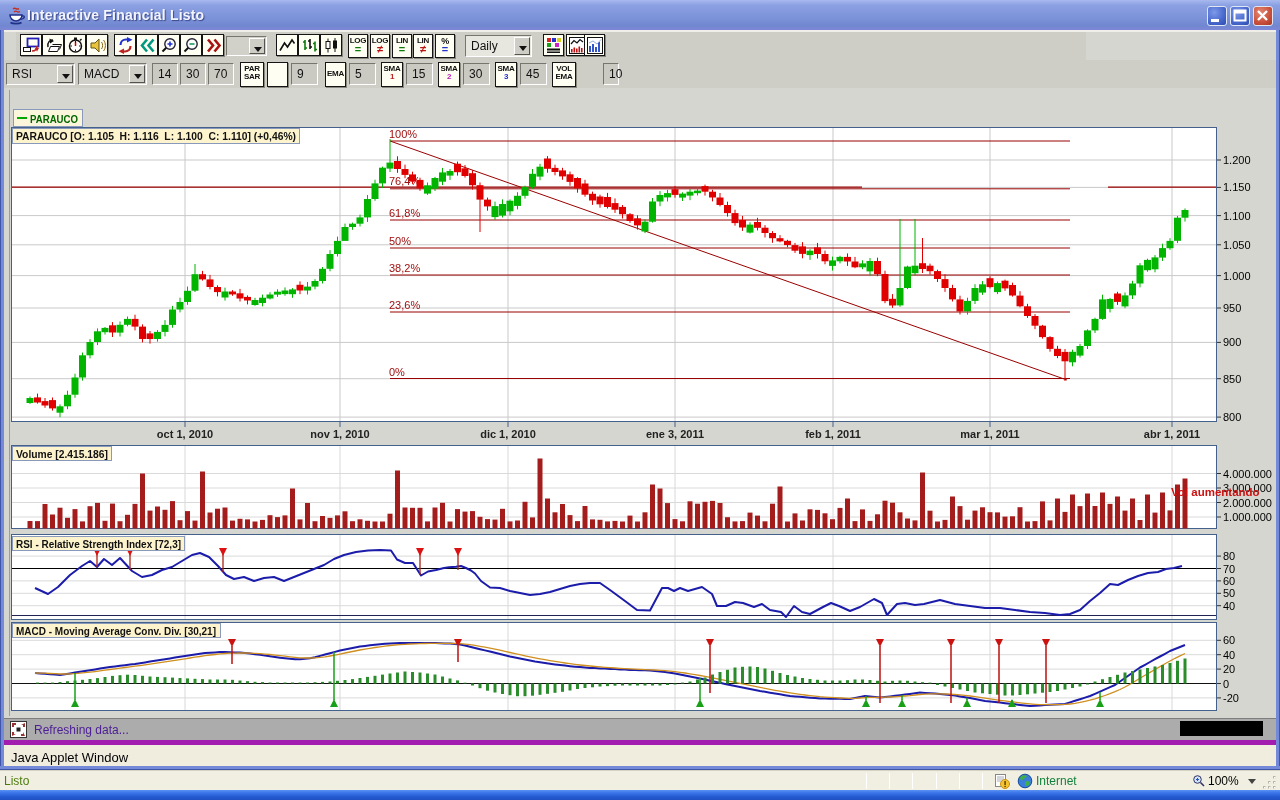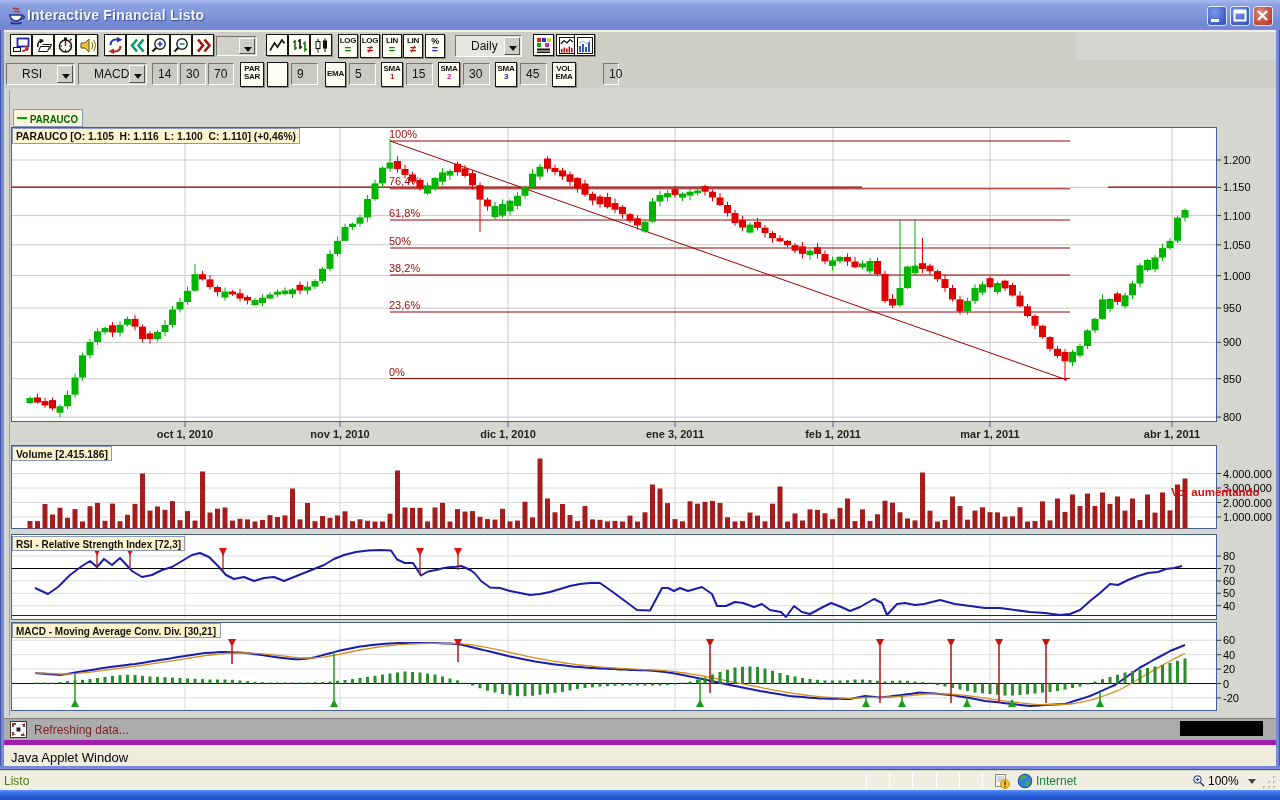--- a/index.html
+++ b/index.html
@@ -3,28 +3,28 @@
 *{margin:0;padding:0;box-sizing:border-box}
 html,body{width:1280px;height:800px;overflow:hidden}
 body{font-family:"Liberation Sans",sans-serif;position:relative;background:#d6d6d1}
 .abs{position:absolute}
 #titlebar{left:0;top:0;width:1280px;height:30px;background:linear-gradient(180deg,#a8b9ee 0%,#8ba0e2 18%,#7e94da 55%,#7187d0 85%,#7d87d6 100%);}
 #title-text{left:27px;top:7px;font-size:14px;font-weight:bold;color:#f2f5ff;text-shadow:1px 1px 1px rgba(40,50,110,.75);letter-spacing:.2px}
 .wbtn{top:6px;width:20px;height:20px;border-radius:3px;border:1px solid #dfe7f5;color:#fff}
 #btn-min{left:1207px;background:radial-gradient(circle at 35% 30%,#7d99e8 0%,#4767cc 60%,#2d4cb0 100%)}
 #btn-max{left:1230px;background:radial-gradient(circle at 35% 30%,#7d99e8 0%,#4767cc 60%,#2d4cb0 100%)}
 #btn-close{left:1253px;background:radial-gradient(circle at 35% 30%,#e38873 0%,#c8503a 60%,#aa3422 100%)}
-#tb1{left:6px;top:32px;width:1070px;height:28px;background:#cfcec6}
+#tb1{left:16px;top:32px;width:1070px;height:28px;background:#cfcec6}
 #tb2{left:4px;top:60px;width:1272px;height:28px;background:#cfcec6}
 #topline{left:0;top:30px;width:1280px;height:2px;background:#efeee8}
 .tbtn{background:#fffef2;border:1px solid #151515;box-shadow:1px 1px 0 #8a897f;top:2px;height:22px}
 .tbtn svg{display:block;margin:2px auto 0}
 .tb2btn{background:#fffef2;border:1px solid #151515;box-shadow:1px 1px 0 #8a897f;top:2px;height:24px;text-align:center;font-weight:bold;color:#111}
 .fld{background:#cbcac2;border-top:1px solid #76766e;border-left:1px solid #76766e;border-bottom:1px solid #fff;border-right:1px solid #fff;top:3px;height:22px;font-size:12px;color:#111;line-height:20px;padding-left:5px}
-.combo{top:3px;height:22px;background:#d2d1c9;border-top:1px solid #76766e;border-left:1px solid #76766e;border-bottom:1px solid #fff;border-right:1px solid #fff;font-size:12px;color:#111;line-height:20px;padding-left:15px}
+.combo{top:3px;height:22px;background:#d2d1c9;border-top:1px solid #76766e;border-left:1px solid #76766e;border-bottom:1px solid #fff;border-right:1px solid #fff;font-size:12px;color:#111;line-height:20px;padding-left:5px}
 .cbtn{position:absolute;right:1px;top:1px;bottom:1px;width:16px;background:#cfcec6;border-top:1px solid #fff;border-left:1px solid #fff;border-right:1px solid #55544c;border-bottom:1px solid #55544c}
 .cbtn:after{content:"";position:absolute;left:4px;top:8px;border-left:4px solid transparent;border-right:4px solid transparent;border-top:5px solid #111}
 .l2{font-size:8px;line-height:8px;font-weight:bold;padding-top:2px;letter-spacing:-0.3px}
 #statusbar{left:4px;top:718px;width:1272px;height:22px;background:#acacac;border-top:1px solid #7e7e7e}
 #jaw{left:4px;top:740px;width:1272px;height:26px;background:#f0eddf;border-top:5px solid #a21caf;font-size:13px;color:#000;line-height:25px;padding-left:7px}
 #winbottom{left:0;top:766px;width:1280px;height:4px;background:#7489d8;border-bottom:1px solid #4054a8}
 #iebar{left:0;top:770px;width:1280px;height:20px;background:#f1efe2;border-top:1px solid #d5d2c3}
 #taskbar{left:0;top:790px;width:1280px;height:10px;background:linear-gradient(180deg,#5a91f4 0%,#3a74e8 30%,#2358cf 70%,#1f51c4 100%)}
 #wleft{left:0;top:30px;width:4px;height:736px;background:#7489d8;border-left:1px solid #4054a8}
 #wright{left:1276px;top:30px;width:4px;height:736px;background:#7489d8;border-right:1px solid #4054a8}
@@ -1062,21 +1062,21 @@
 <svg class="abs" style="left:6px;top:2px" width="17" height="17">
       <rect x="0.5" y="0.5" width="16" height="16" fill="#fff" stroke="#333"></rect>
       <g fill="#993333">
         <path d="M2 2 h4 v2 h-2 v2 h-2z"></path>
         <path d="M15 2 v4 h-2 v-2 h-2z"></path>
         <path d="M2 15 v-4 h2 v2 h2z"></path>
         <path d="M15 15 h-4 v-2 h2 v-2z"></path>
       </g>
       <rect x="6.5" y="6.5" width="4" height="4" fill="#222"></rect>
     </svg>
-<div class="abs" style="left:30px;top:4px;font-size:12px;color:#7f1d1d">Refreshing data...</div>
+<div class="abs" style="left:30px;top:4px;font-size:12px;color:#4c1d95">Refreshing data...</div>
 <div class="abs" style="left:1176px;top:2px;width:83px;height:15px;background:#000"></div>
 </div>
 <div class="abs" id="jaw">Java Applet Window</div>
 <div class="abs" id="winbottom"></div>
 <div class="abs" id="iebar">
 <div class="abs" style="left:4px;top:3px;font-size:12px;color:#4d7c0f">Listo</div>
 <div class="sep" style="left:866px"></div>
 <div class="sep" style="left:889px"></div>
 <div class="sep" style="left:912px"></div>
 <div class="sep" style="left:936px"></div>

